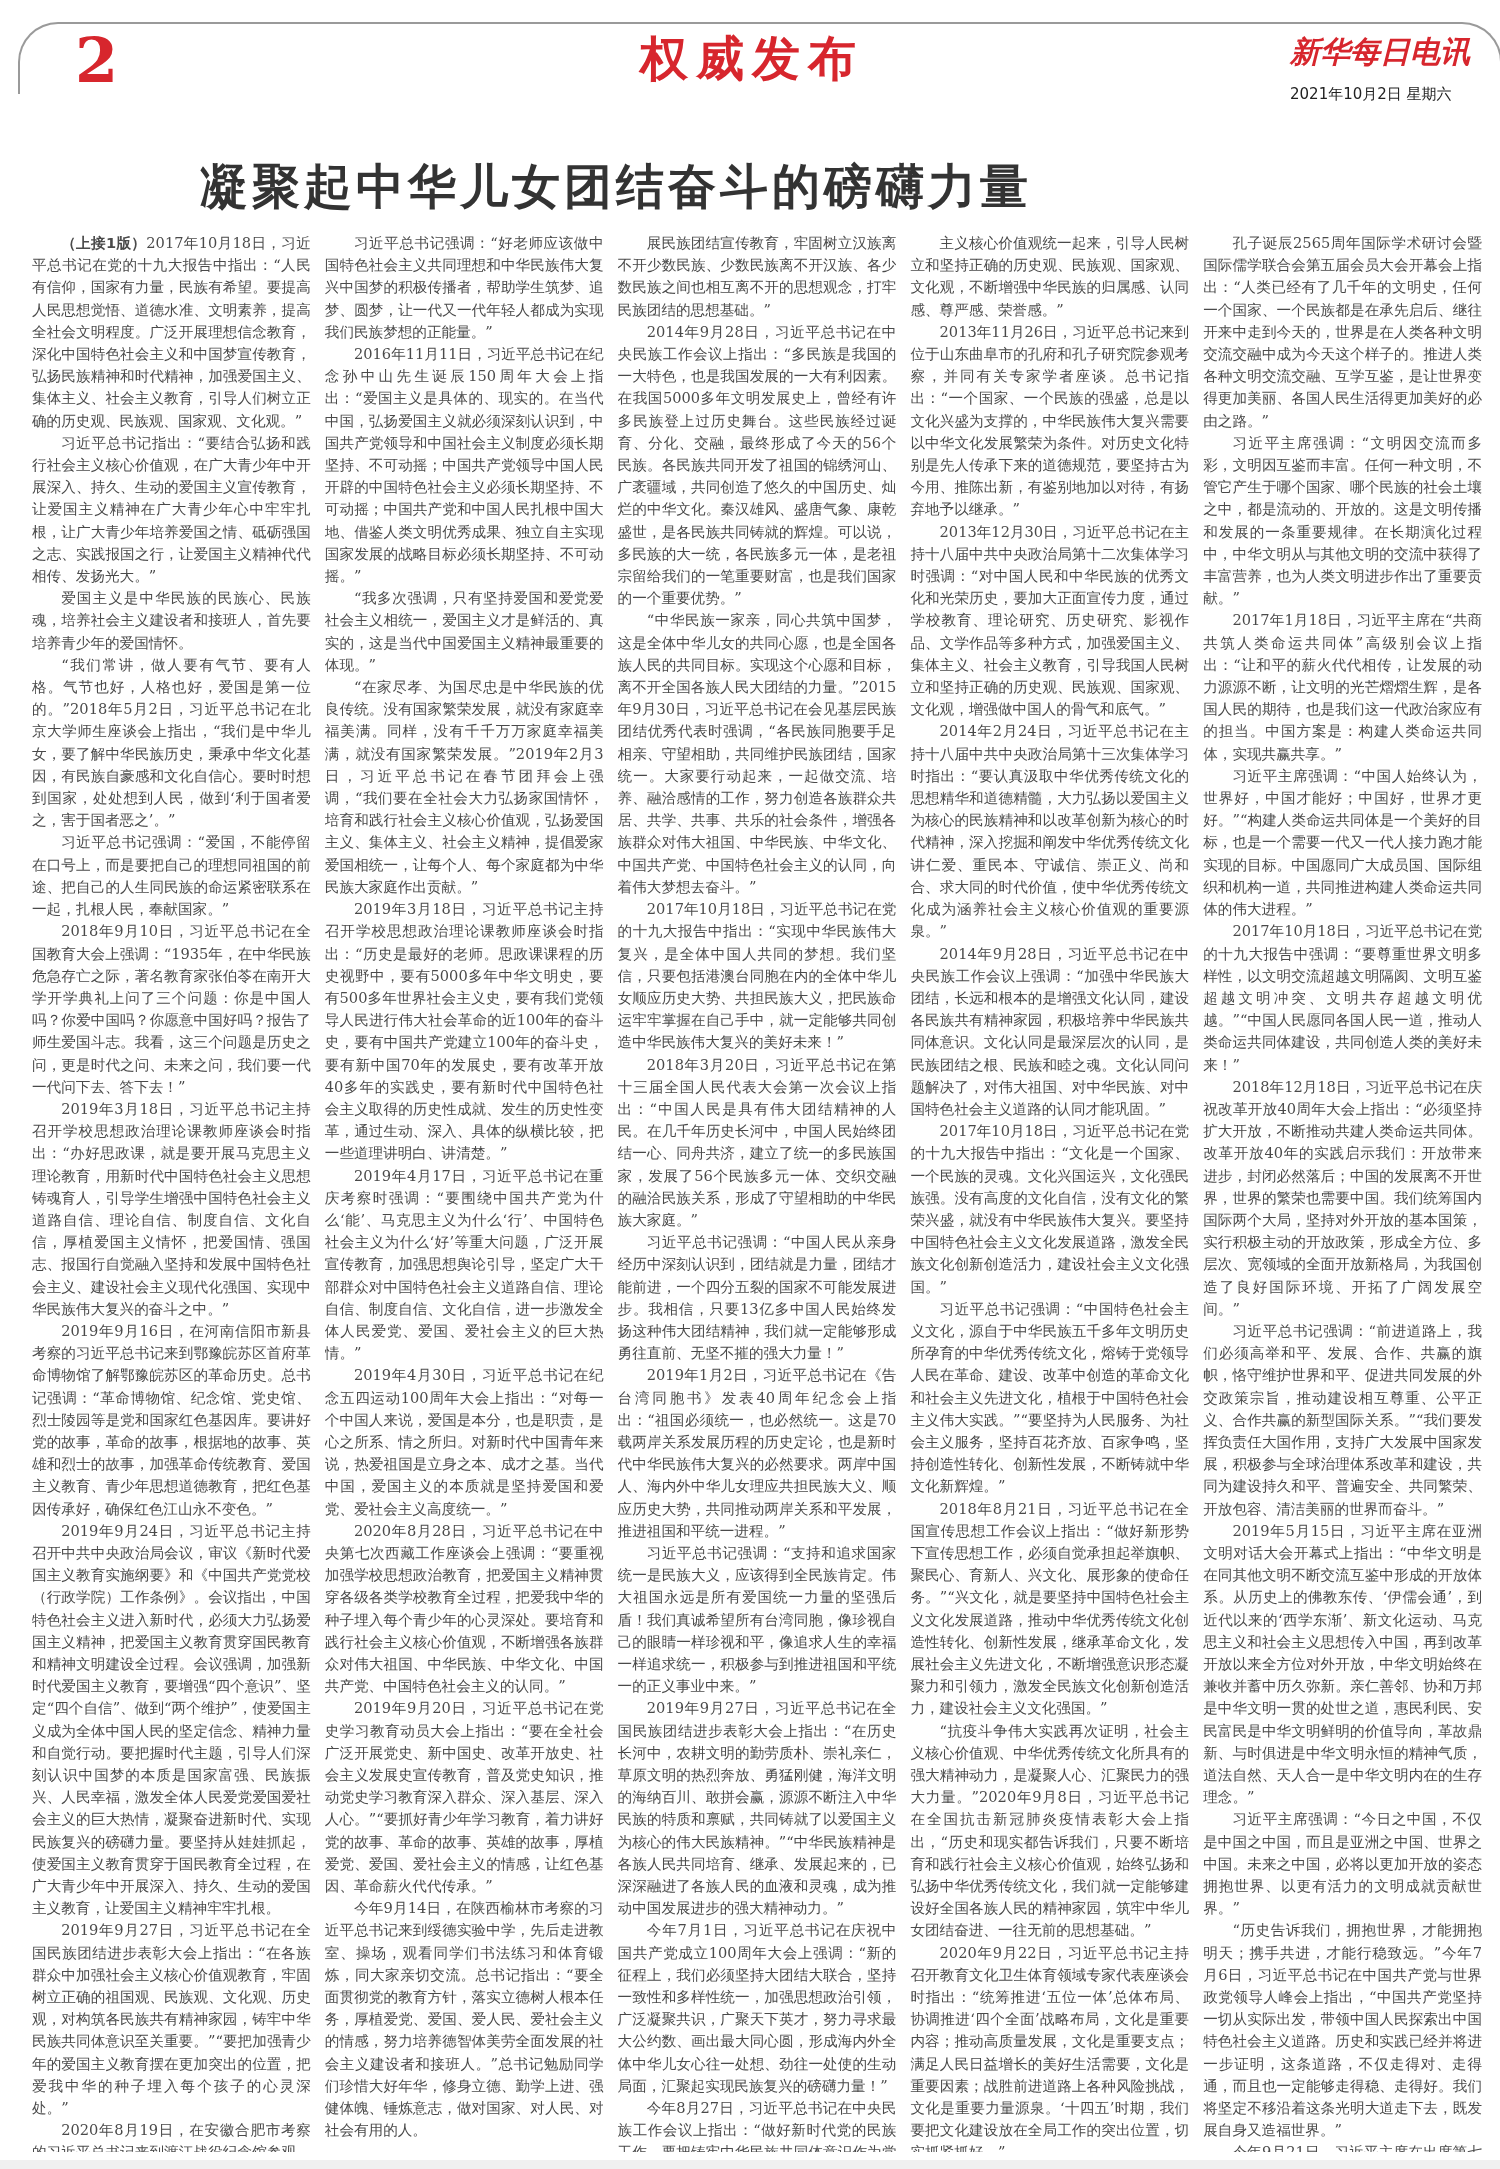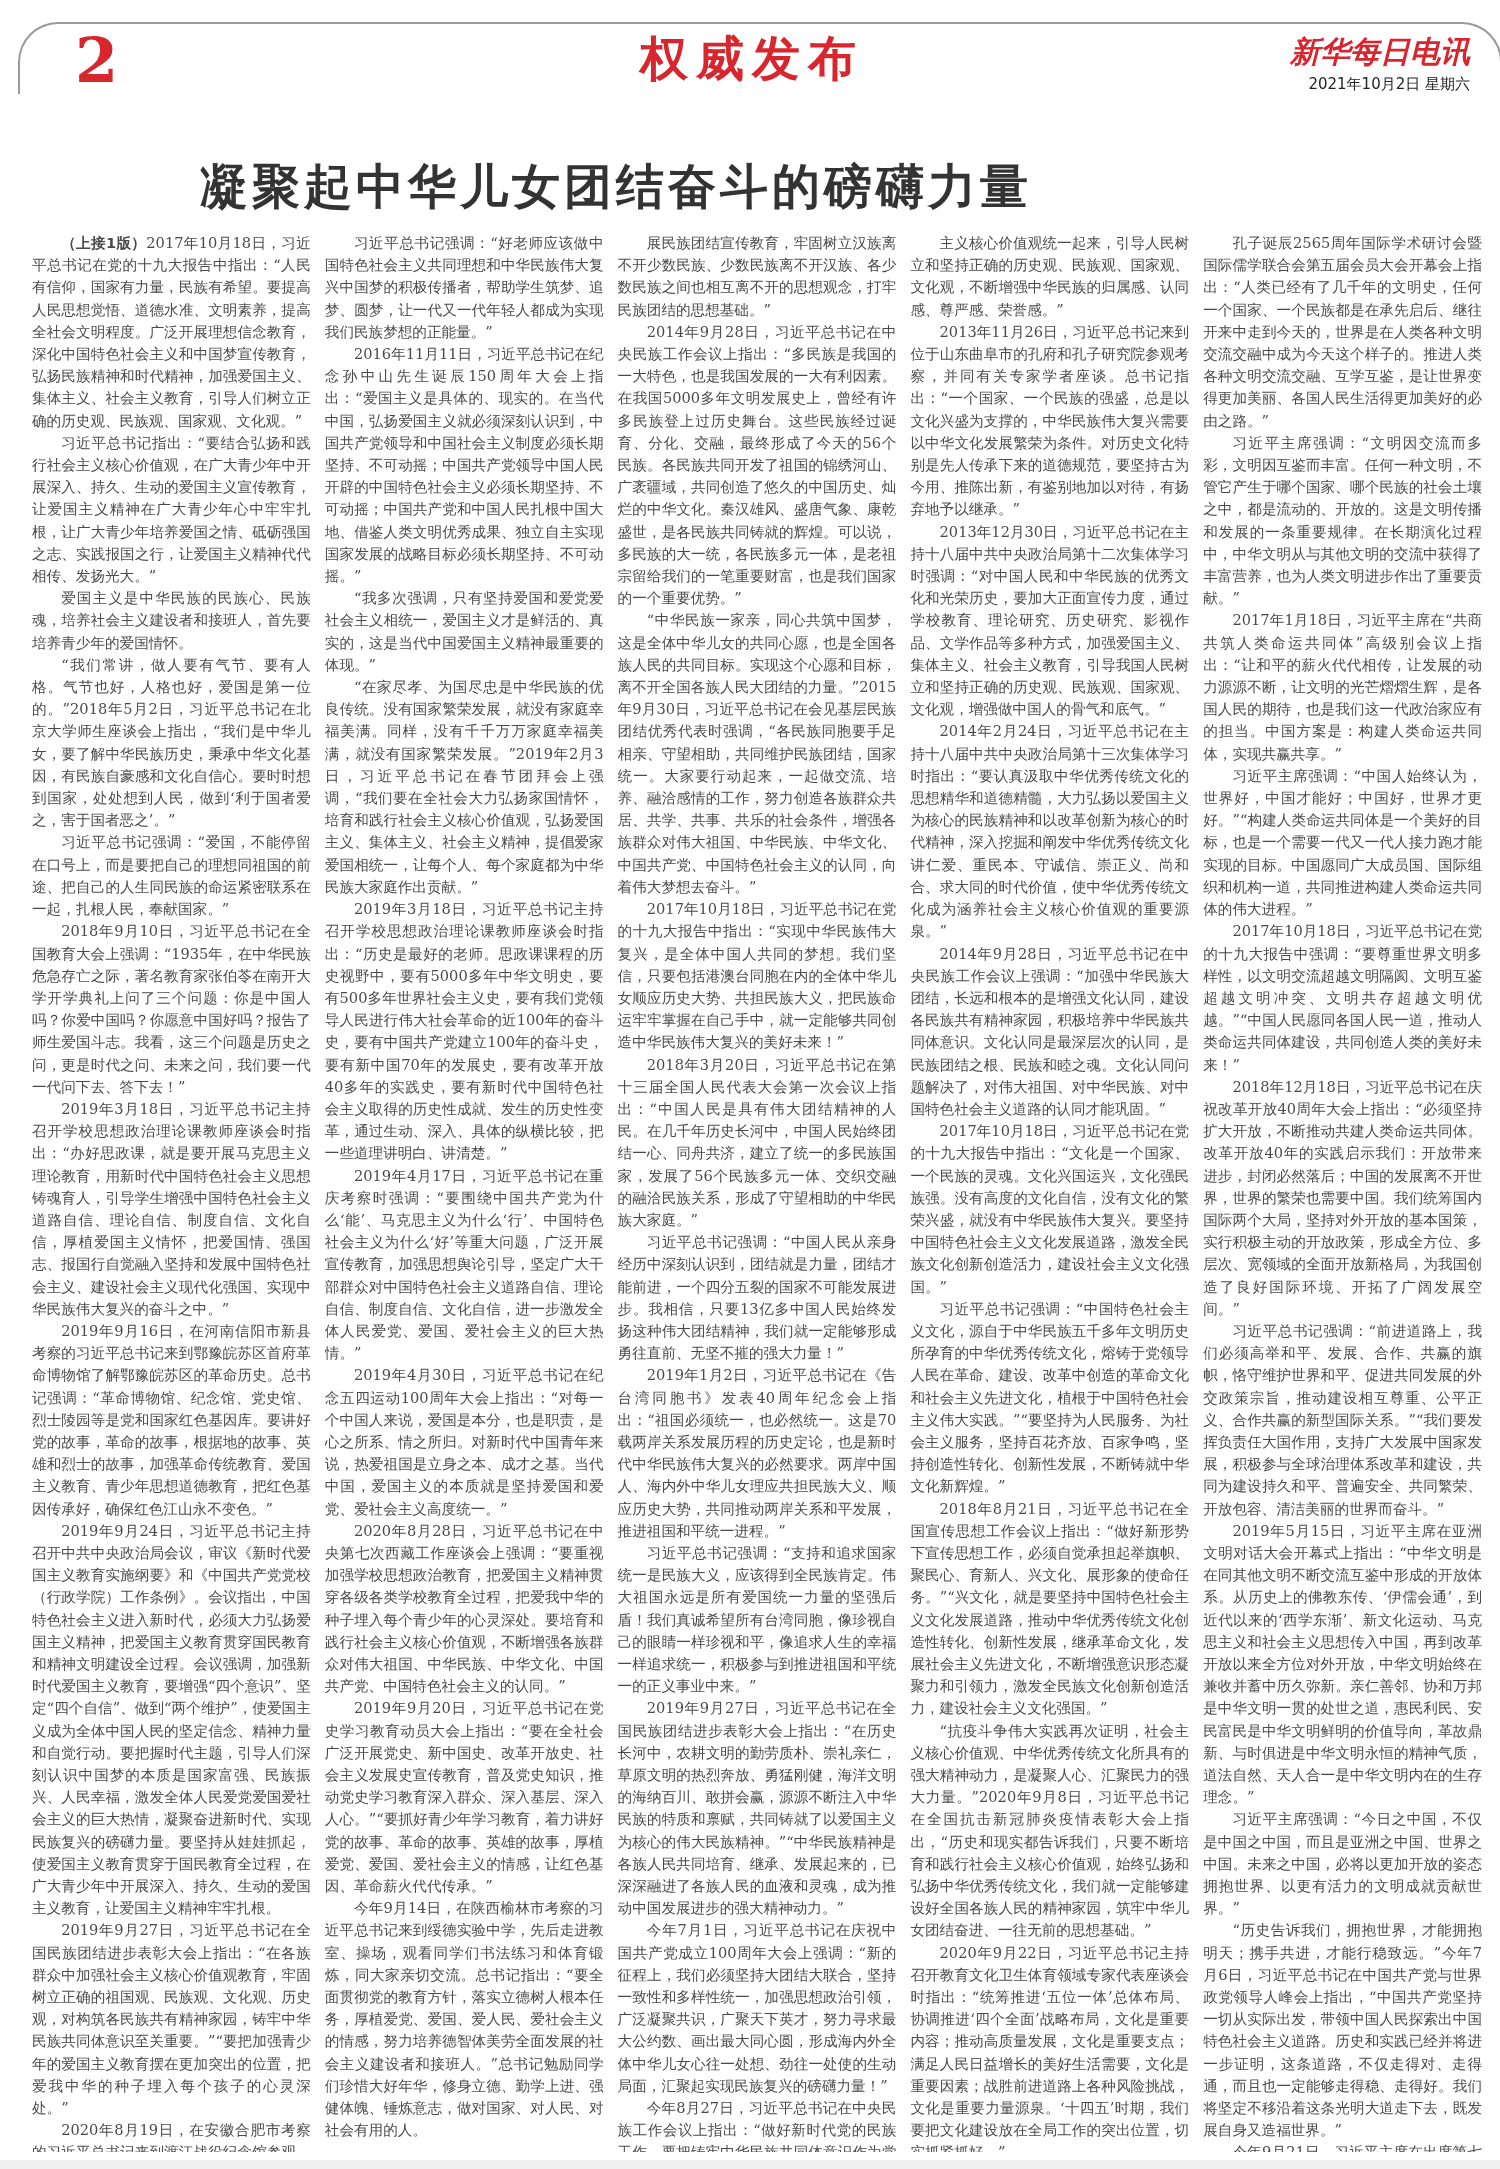--- a/index.html
+++ b/index.html
@@ -1,22 +1,22 @@
 <!DOCTYPE html>
 <html><head>
 <meta charset="utf-8">
 <style>
   html, body { margin:0; padding:0; background:#fff; }
   body { width:1500px; height:2169px; overflow:hidden; font-family:"DejaVu Serif", serif; color:#333; position:relative; }
   .masthead { position:absolute; left:18px; top:22px; width:1480px; height:70px; border:2px solid #9a9a9a; border-bottom:none; border-radius:40px 40px 0 0; }
   .page-num { position:absolute; left:55px; top:6px; font-size:62px; font-weight:bold; color:#d7262d; font-family:"DejaVu Serif", serif; line-height:1; }
   .section-title { position:absolute; left:620px; top:10px; font-size:48px; font-weight:bold; color:#d7262d; letter-spacing:8px; font-family:"DejaVu Serif", serif; line-height:1; }
-  .brand { position:absolute; right:30px; top:8px; text-align:right; }
+  .brand { position:absolute; right:30px; top:8px; }
   .brand-name { font-size:30px; color:#d7262d; font-weight:bold; font-family:"DejaVu Serif", serif; font-style:italic; }
-  .brand-date { font-size:15px; color:#222; font-family:"DejaVu Sans", sans-serif; margin-top:2px; }
+  .brand-date { font-size:15px; color:#222; font-family:"DejaVu Sans", sans-serif; margin-top:12px; }
   .headline { position:absolute; left:0; top:155px; width:1232px; text-align:center; font-size:48px; font-weight:bold; color:#333; letter-spacing:4px; font-family:"DejaVu Serif", serif; }
   .columns { position:absolute; left:32px; top:232px; width:1450px; height:1920px; display:flex; gap:14px; }
   .col { flex:1; font-size:14.6px; line-height:22.2px; color:#4a4a4a; text-align:justify; overflow:hidden; }
   .col p { margin:0; text-indent:2em; }
   .lead { font-family:"DejaVu Sans", sans-serif; font-weight:bold;margin-top:8px; }
   .bottom-rule { position:absolute; left:0; top:2160px; width:1500px; height:9px; background:#f0f0f0; }
 </style>
 </head>
 <body>
 

